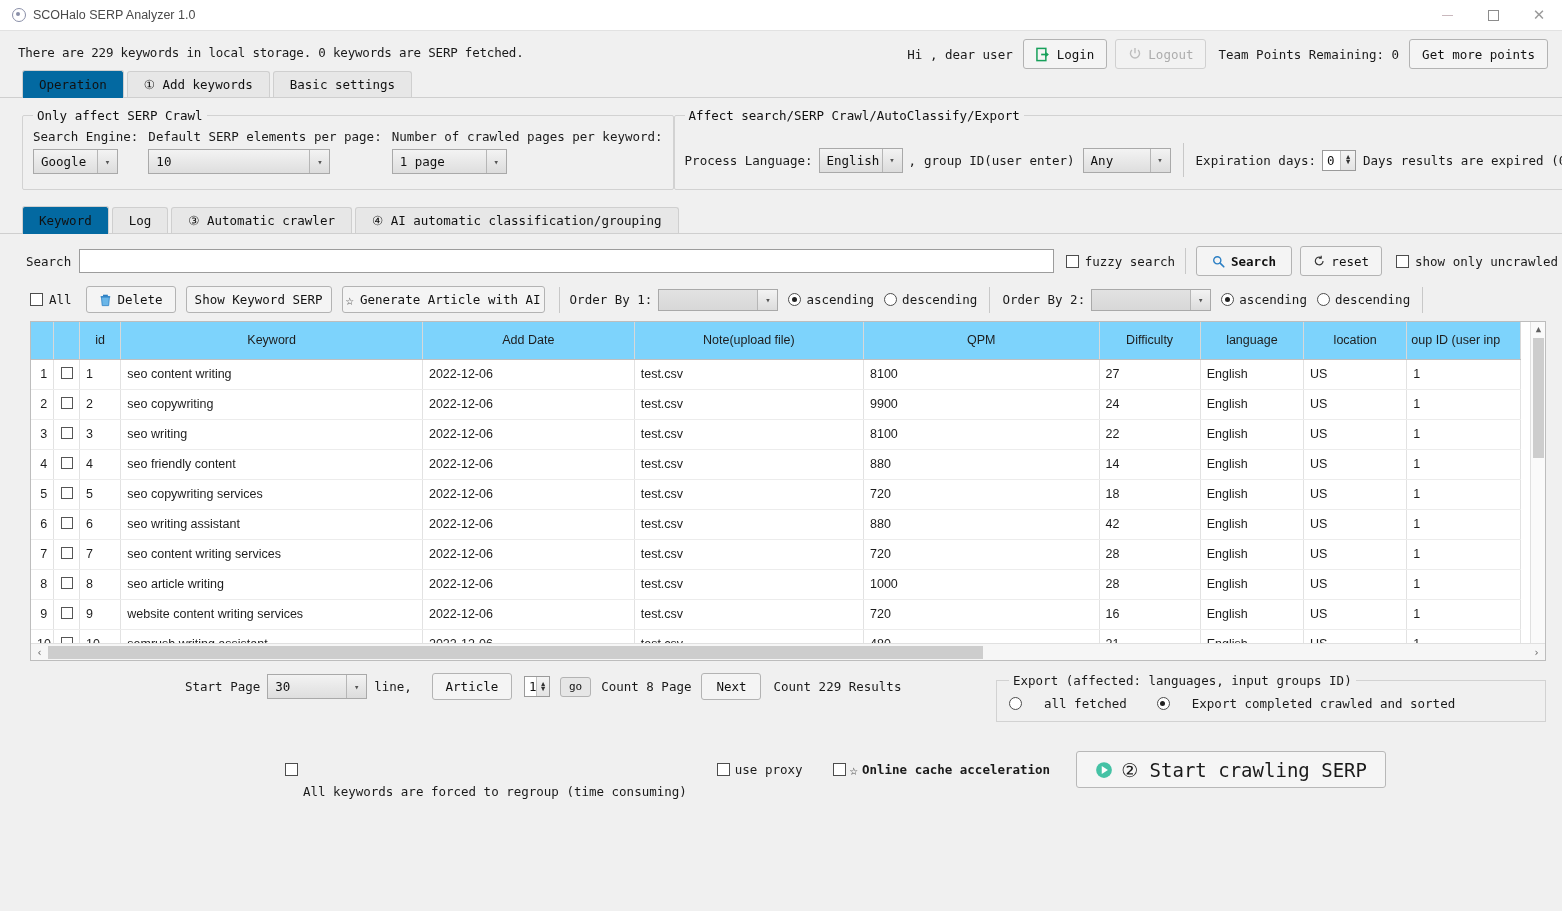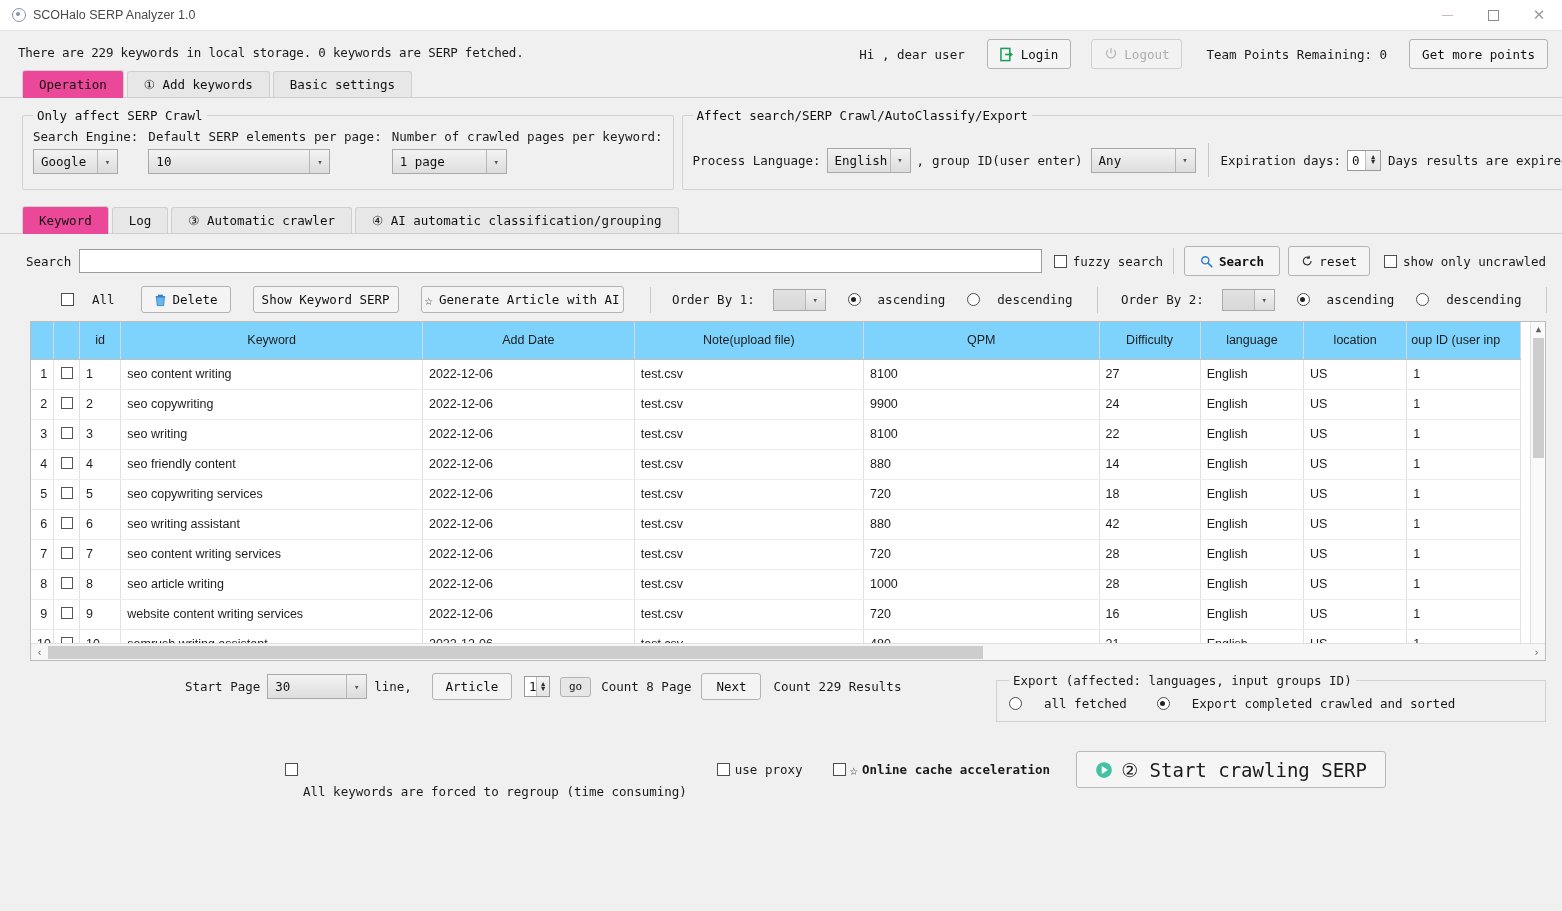--- a/index.html
+++ b/index.html
@@ -32,26 +32,26 @@
 
   
   .statusline{ padding:14px 0 10px 18px; font-size:12.5px; letter-spacing:-0.2px;}
 
   
   .tabstrip{ display:flex; align-items:flex-end; padding-left:22px; height:28px;
      border-bottom:1px solid #cfcfcf; margin-bottom:0;}
   .tab{ border:1px solid #cfcfcf; border-bottom:none; background:#e7e7e7;
     padding:0 16px; height:26px; line-height:25px; margin-right:3px; font-size:12.5px;
     border-radius:3px 3px 0 0; color:#111;}
-  .tab.active{ background:#ec4899; height:28px; line-height:27px; position:relative; top:1px; }
+  .tab.active{ background:#0369a1; height:28px; line-height:27px; position:relative; top:1px; }
   .tabstrip2{ display:flex; align-items:flex-end; padding-left:22px; height:28px;
      border-bottom:1px solid #cfcfcf;}
 
   
-  .panelrow{ display:flex; padding:10px 18px 0 22px; gap:8px;}
+  .panelrow{ display:flex; padding:10px 18px 0 22px; gap:0;}
   fieldset.grp{
     border:1px solid #d2d2d2; border-radius:2px; margin:0; padding:6px 10px 12px 10px;
     background:#f0f0f0;
   }
   fieldset.grp > legend{ padding:0 4px; font-size:12.5px; color:#111; }
   .fieldline{ display:flex; align-items:center; gap:0; }
   .lbl{ font-size:12.5px; white-space:nowrap; }
 
   
   .combo{
@@ -69,37 +69,37 @@
     height:21px; border:1px solid #9a9a9a; background:#fff; display:inline-flex;
     align-items:center; font-size:12.5px; padding-left:4px; color:#111;
   }
   .spin .sp{ width:15px; height:19px; margin-left:auto; border-left:1px solid #c0c0c0;
      display:flex; flex-direction:column; align-items:center; justify-content:center;
      background:linear-gradient(#f4f4f4,#e3e3e3); line-height:5px; font-size:7px; color:#333;}
 
   .vsep{ width:1px; height:34px; background:#c8c8c8; margin:0 12px; }
 
   
-  .searchrow{ display:flex; align-items:center; padding:12px 16px 0 26px; gap:0;}
+  .searchrow{ display:flex; align-items:center; padding:12px 4px 0 26px; gap:0;}
   .searchbox{ flex:1; height:24px; border:1px solid #9c9c9c; background:#fff; margin-left:8px;}
   .chk{ width:13px; height:13px; border:1.3px solid #4d4d4d; background:#fff; display:inline-block;
      flex:none;}
   .btn{
     border:1px solid #b3b3b3; background:#f4f4f4; border-radius:3px;
     display:inline-flex; align-items:center; justify-content:center; gap:6px;
     font-size:12.5px; color:#111; padding:0 12px; height:30px; white-space:nowrap;
   }
   .btn.small{ height:27px; }
   .radio{ width:13px;height:13px;border:1.4px solid #4d4d4d;border-radius:50%;display:inline-block;
     position:relative; background:#fff; flex:none;}
   .radio.on:after{content:"";position:absolute;left:2.5px;top:2.5px;width:5px;height:5px;
     border-radius:50%;background:#222;}
 
   
-  .toolbar{ display:flex; align-items:center; padding:10px 16px 8px 30px; gap:12px;margin-left:31px;}
+  .toolbar{ display:flex; align-items:center; padding:10px 16px 8px 30px; gap:0;}
 
   
   .tablewrap{
     margin:0 16px 0 30px; border:1px solid #bdbdbd; background:#fff;
     height:340px; position:relative; overflow:hidden;
   }
   table.grid{
     border-collapse:collapse; width:1490px; font-family:"Liberation Sans", sans-serif;
     font-size:12.5px; color:#1d1d1d; table-layout:fixed;
   }
@@ -171,21 +171,21 @@
       </div>
     <div class="tb-btn">
         <span class="cls">✕</span>
       </div>
   </div>
 </div>
 
 <div style="position:relative;">
   <div class="statusline">There are 229 keywords in local storage. 0 keywords are SERP fetched.</div>
 
-  <div style="position:absolute; right:14px; top:8px; display:flex; align-items:center; gap:12px;">
+  <div style="position:absolute; right:14px; top:8px; display:flex; align-items:center; gap:0;">
     <span class="lbl">Hi ,   dear user</span>
     <div class="btn" style="margin-left:10px;height:30px;">
       <svg width="15" height="15" viewBox="0 0 16 16">
         <rect x="1" y="1.5" width="9.5" height="13" fill="none" stroke="#17a05a" stroke-width="1.6"></rect>
         <path d="M5.5 8 H12.5" stroke="#17a05a" stroke-width="1.8"></path>
         <path d="M10 5 L13.8 8 L10 11 Z" fill="#17a05a"></path>
       </svg>
       <span>Login</span>
     </div>
     <div class="btn" style="margin-left:8px;height:30px;color:#adadad;background:#f2f2f2;border-color:#d0d0d0;">
@@ -246,21 +246,21 @@
   <fieldset class="grp" style="flex:1;">
     <legend>Affect search/SERP Crawl/AutoClassify/Export</legend>
     <div class="fieldline" style="margin-top:14px;">
       <span class="lbl">Process Language:</span>
       <div class="combo" style="width:84px; margin-left:6px;">
         <span>English</span>
         <span class="arrow">▾</span>
       </div>
       <span class="lbl" style="margin-left:6px;">,</span>
       <span class="lbl" style="margin-left:8px;">group ID(user enter)</span>
-      <div class="combo" style="width:105px; margin-left:8px;">
+      <div class="combo" style="width:88px; margin-left:8px;">
         <span>Any</span>
         <span class="arrow">▾</span>
       </div>
       <div class="vsep"></div>
       <span class="lbl">Expiration days:</span>
       <div class="spin" style="width:34px; margin-left:6px;">
         <span>0</span>
         <span class="sp">
             <span>▲</span>
             <span>▼</span>

